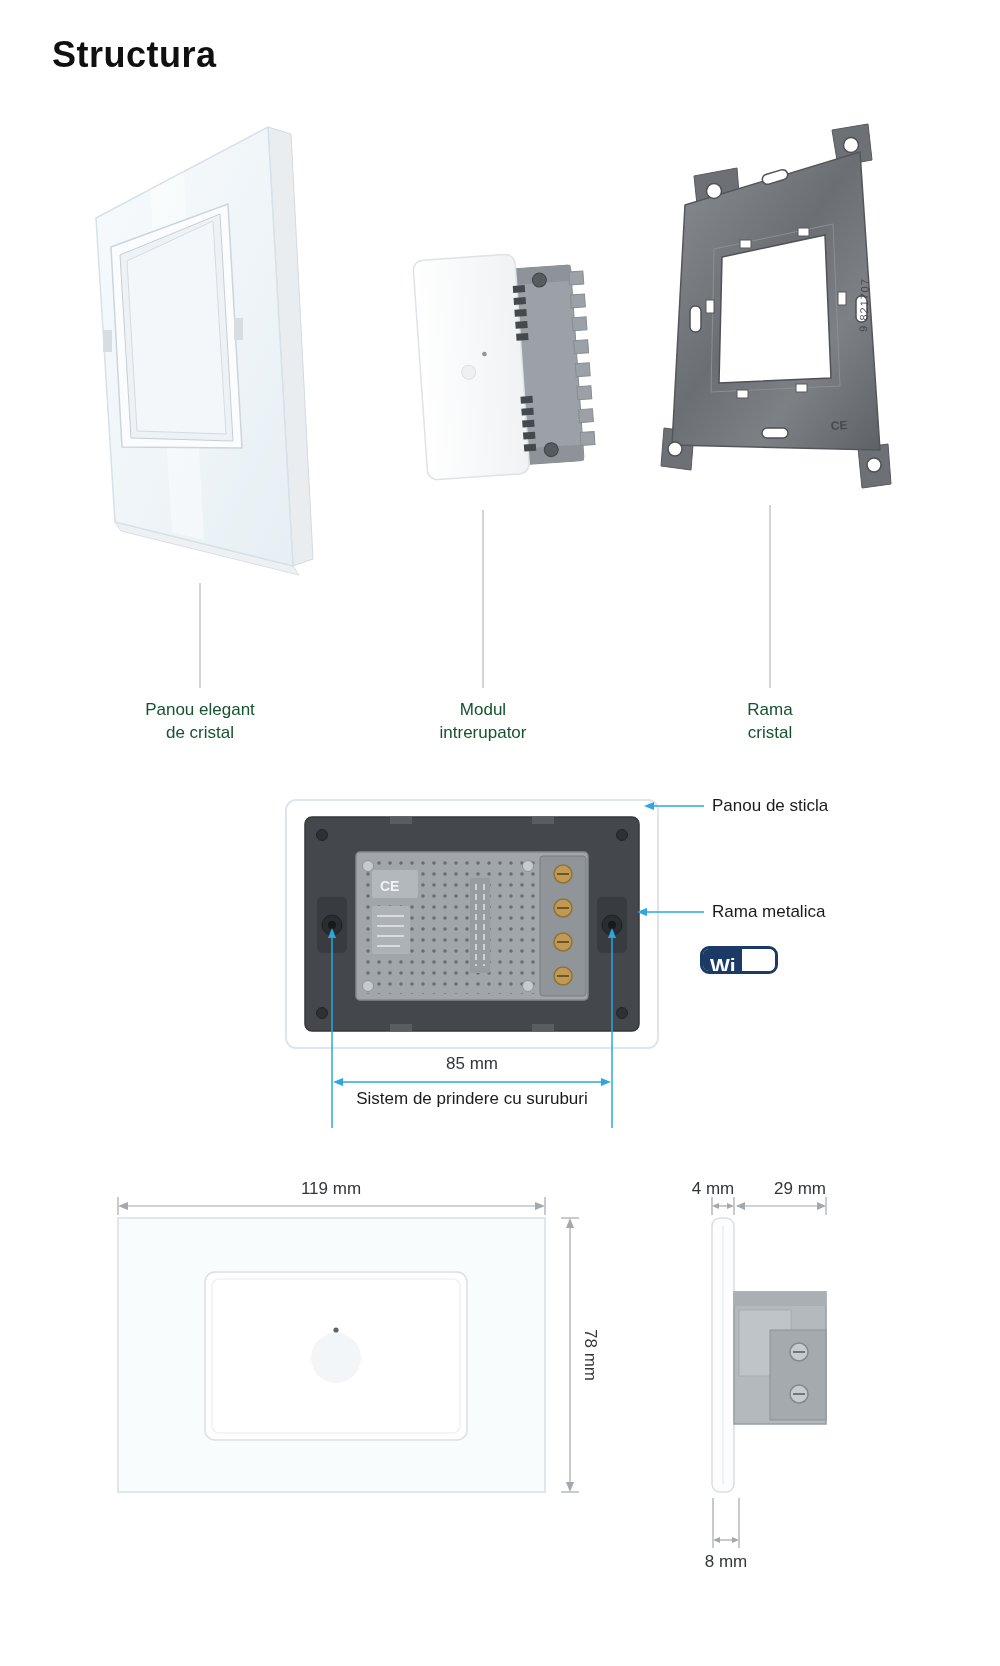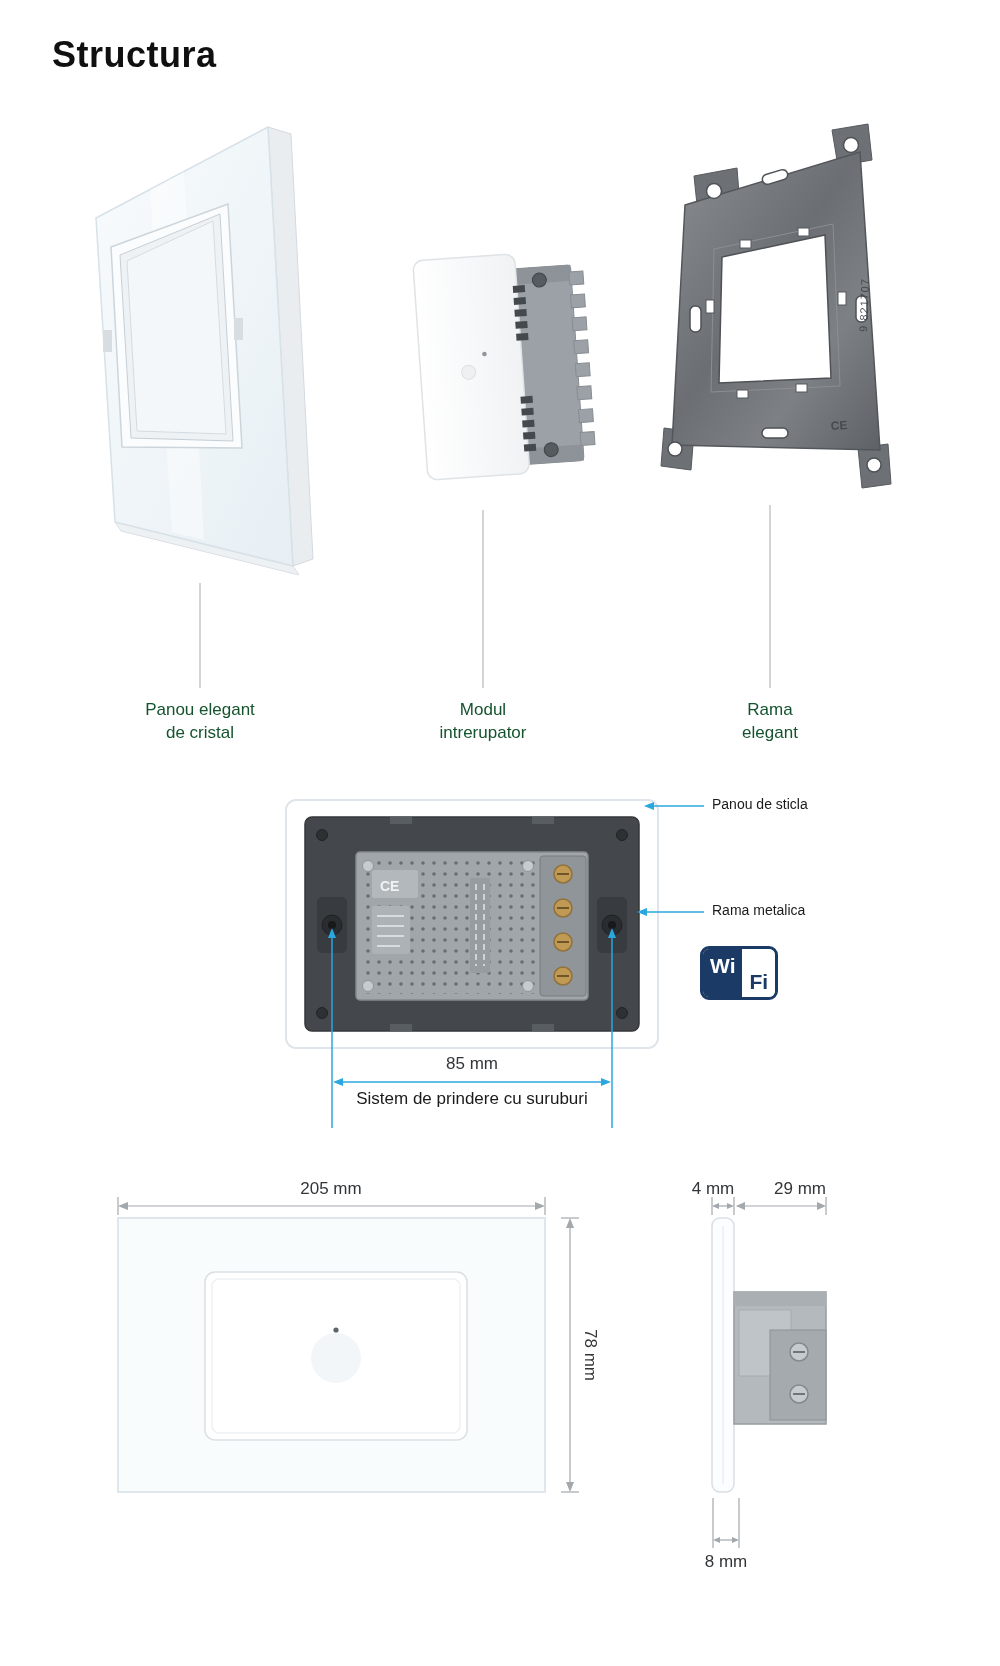--- a/index.html
+++ b/index.html
@@ -2,25 +2,25 @@
 <html><head>
 <meta charset="utf-8">
 <style>
   * { margin:0; padding:0; box-sizing:border-box; }
   html,body { background:#ffffff; }
   body { font-family:"Liberation Sans","DejaVu Sans",sans-serif; color:#1a1a1a; }
   .canvas { position:relative; width:1000px; height:1666px; background:#fff; overflow:hidden; }
   .abs { position:absolute; }
   .title { left:52px; top:34px; font-size:36px; font-weight:700; color:#101010; letter-spacing:.5px; }
   .comp-label { width:200px; text-align:center; font-size:17px; line-height:23px; color:#14532d; }
-  .callout-label { font-size:14px; color:#1b1b1b; }
+  .callout-label { font-size:17px; color:#1b1b1b; }
   .dim-text { font-size:17px; color:#333639; text-align:center; }
   .caption { font-size:17px; color:#1b1b1b; text-align:center; }
   .rot90 { transform:rotate(90deg); transform-origin:center center; }
-  .wifi { display:flex; align-items:stretch; border:3px solid #1c3a66; border-radius:9px; overflow:hidden; height:54px; background:#bef264;justify-content:center; }
+  .wifi { display:flex; align-items:stretch; border:3px solid #1c3a66; border-radius:9px; overflow:hidden; height:28px; background:#bef264;justify-content:center; }
   .wifi-left { background:#1c3a66; color:#ffffff; font-weight:700; font-size:21px; line-height:34px; padding:0 7px; }
   .wifi-right { background:#ffffff; color:#1c3a66; font-weight:700; font-size:21px; line-height:34px; padding:16px 7px; }
   svg { display:block; }
 </style>
 </head>
 <body>
 
 <div class="canvas">
 
   <svg class="abs" style="left:0;top:0" width="1000" height="1666" viewBox="0 0 1000 1666">
@@ -269,33 +269,33 @@
   <div class="abs comp-label" style="left:100px;top:698px">
     <div>Panou elegant</div>
     <div>de cristal</div>
   </div>
   <div class="abs comp-label" style="left:383px;top:698px">
     <div>Modul</div>
     <div>intrerupator</div>
   </div>
   <div class="abs comp-label" style="left:670px;top:698px">
     <div>Rama</div>
-    <div>elegant</div>
+    <div>cristal</div>
   </div>
 
   <div class="abs callout-label" style="left:712px;top:796px">Panou de sticla</div>
   <div class="abs callout-label" style="left:712px;top:902px">Rama metalica</div>
 
   <div class="abs wifi" style="left:700px;top:946px">
     <span class="wifi-left">Wi</span>
     <span class="wifi-right">Fi</span>
   </div>
 
   <div class="abs dim-text" style="left:412px;top:1054px;width:120px">85 mm</div>
   <div class="abs caption" style="left:286px;top:1089px;width:372px">Sistem de prindere cu suruburi</div>
 
-  <div class="abs dim-text" style="left:271px;top:1179px;width:120px">205 mm</div>
+  <div class="abs dim-text" style="left:271px;top:1179px;width:120px">119 mm</div>
   <div class="abs dim-text rot90" style="left:561px;top:1345px;width:58px;height:20px">78 mm</div>
   <div class="abs dim-text" style="left:684px;top:1179px;width:58px">4 mm</div>
   <div class="abs dim-text" style="left:771px;top:1179px;width:58px">29 mm</div>
   <div class="abs dim-text" style="left:697px;top:1552px;width:58px">8 mm</div>
 
 </div>
 
 </body></html>

